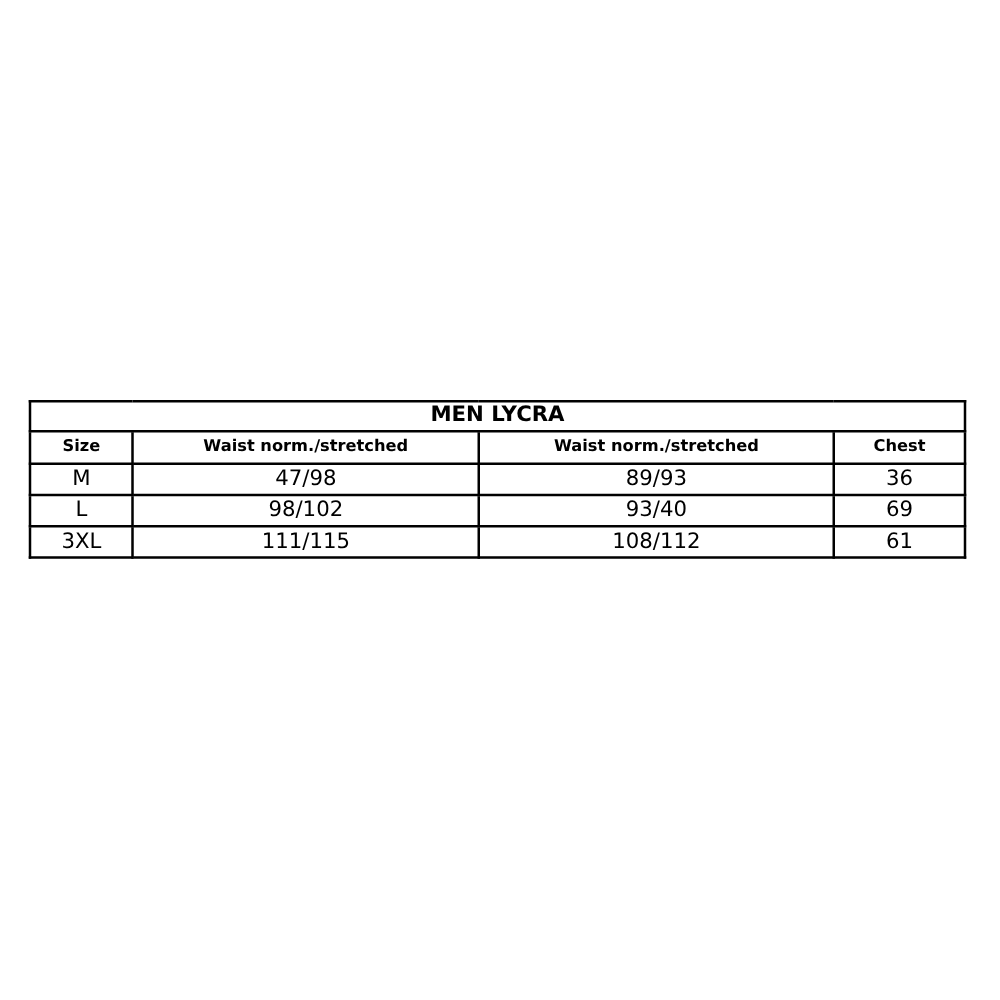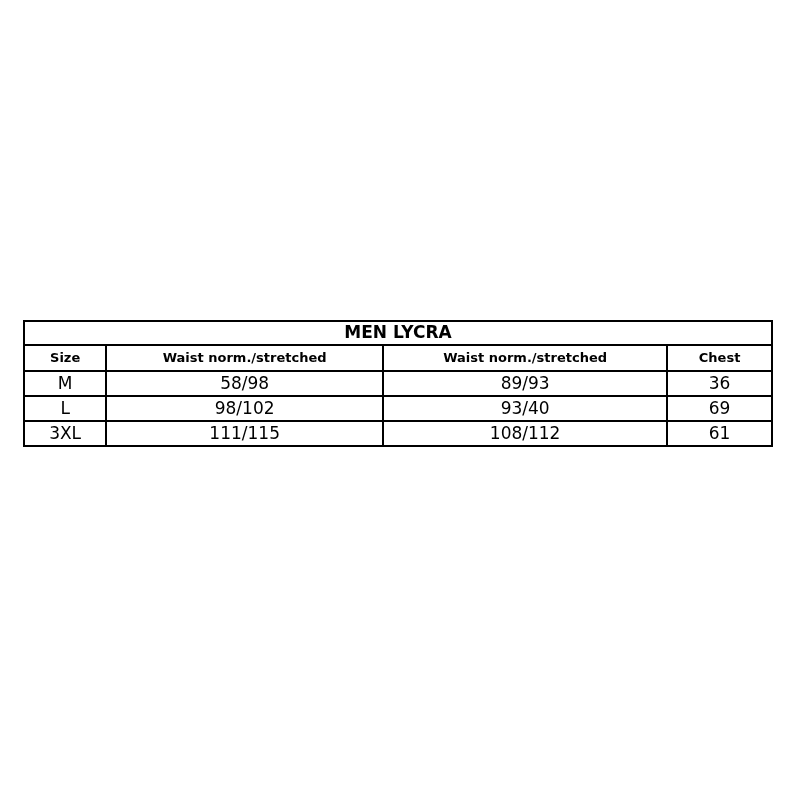--- a/index.html
+++ b/index.html
@@ -79,21 +79,21 @@
         <tr>
           <th class="col-header">Size</th>
           <th class="col-header">Waist norm./stretched</th>
           <th class="col-header">Waist norm./stretched</th>
           <th class="col-header">Chest</th>
         </tr>
       </thead>
       <tbody>
         <tr>
           <td class="data-cell">M</td>
-          <td class="data-cell">58/98</td>
+          <td class="data-cell">47/98</td>
           <td class="data-cell">89/93</td>
           <td class="data-cell">36</td>
         </tr>
         <tr>
           <td class="data-cell">L</td>
           <td class="data-cell">98/102</td>
           <td class="data-cell">93/40</td>
           <td class="data-cell">69</td>
         </tr>
         <tr>

